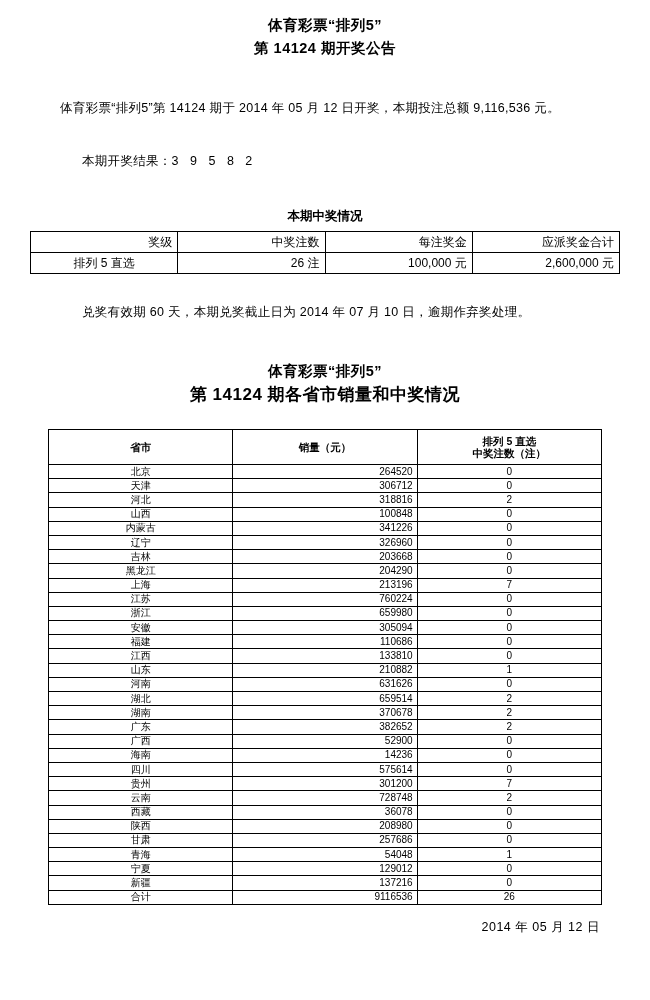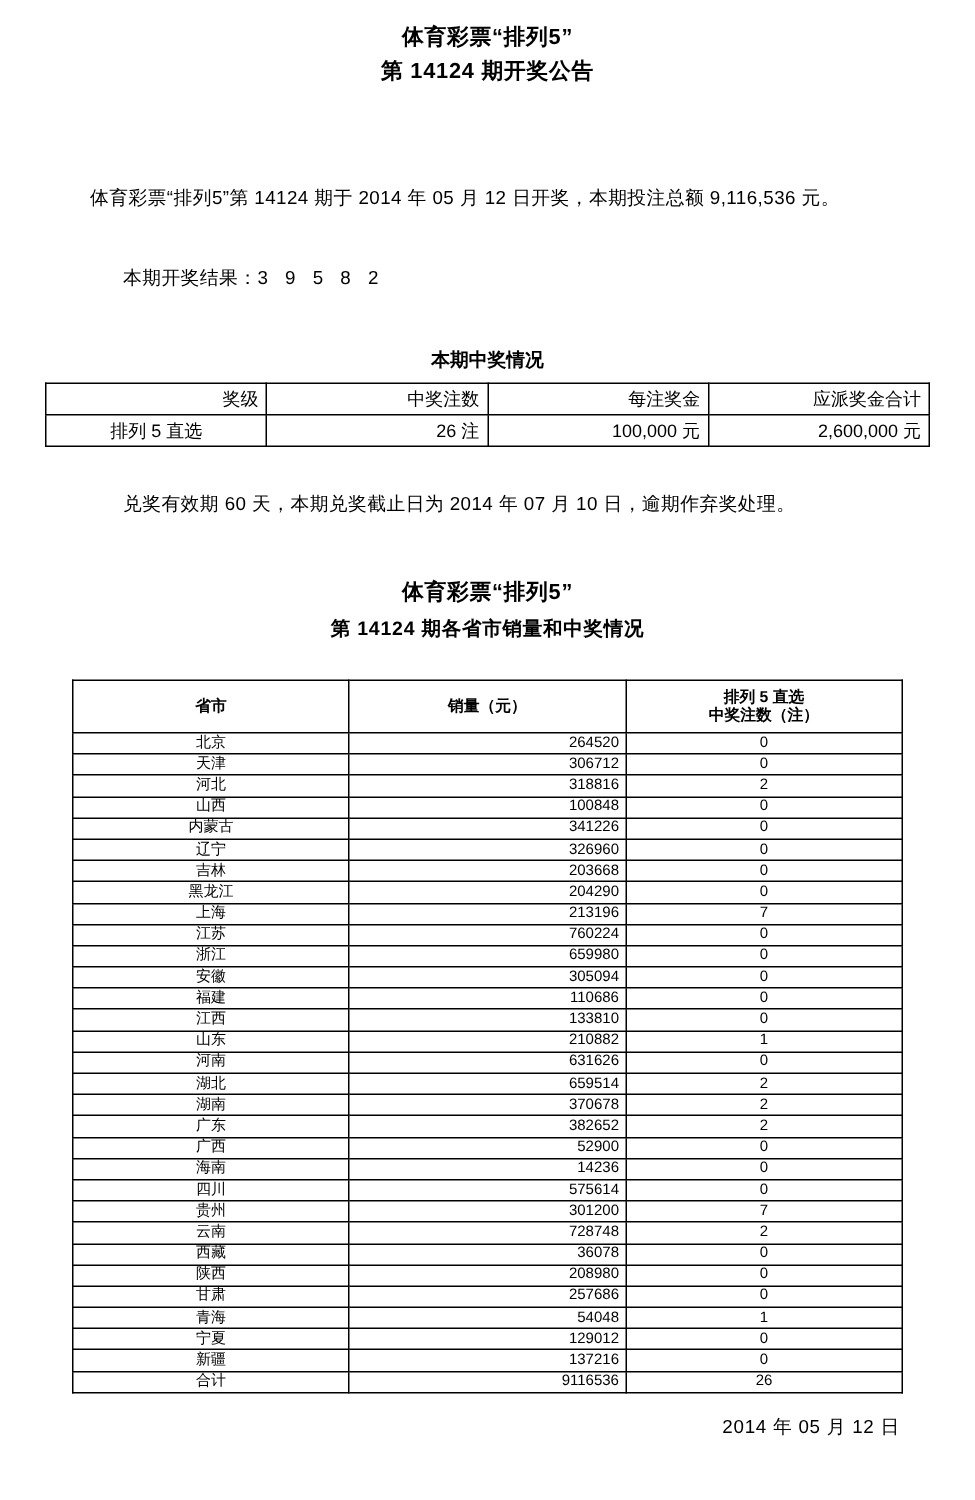--- a/index.html
+++ b/index.html
@@ -31,21 +31,21 @@
   }
   .title-line2 {
     margin-top: 1px;
   }
   .para {
     font-size: 12.5px;
     line-height: 20px;
     margin-top: 0;
     letter-spacing: 0.3px;
   }
-  .para-1 { margin-top: 63px; padding-left: 30px; }
+  .para-1 { margin-top: 39px; padding-left: 30px; }
   .para-2 { margin-top: 33px; padding-left: 52px; }
   .result-digits {
     letter-spacing: 4px;
   }
   .section-head {
     text-align: center;
     font-weight: bold;
     font-size: 12.5px;
     margin-top: 37px;
   }
@@ -69,21 +69,21 @@
   table.prize td.r { text-align: right; }
   .para-3 { margin-top: 28px; padding-left: 52px; }
   .big-title {
     text-align: center;
     font-weight: bold;
     font-size: 14.5px;
     margin-top: 37px;
     line-height: 24px;
     letter-spacing: 0.5px;
   }
-  .big-title .l2 { font-size: 13px; }
+  .big-title .l2 { font-size: 17px; }
   .prov-wrap {
     margin-top: 22px;
     padding: 0 18px;
   }
   table.prov {
     border-collapse: collapse;
     width: 100%;
     table-layout: fixed;
   }
   table.prov th, table.prov td {

